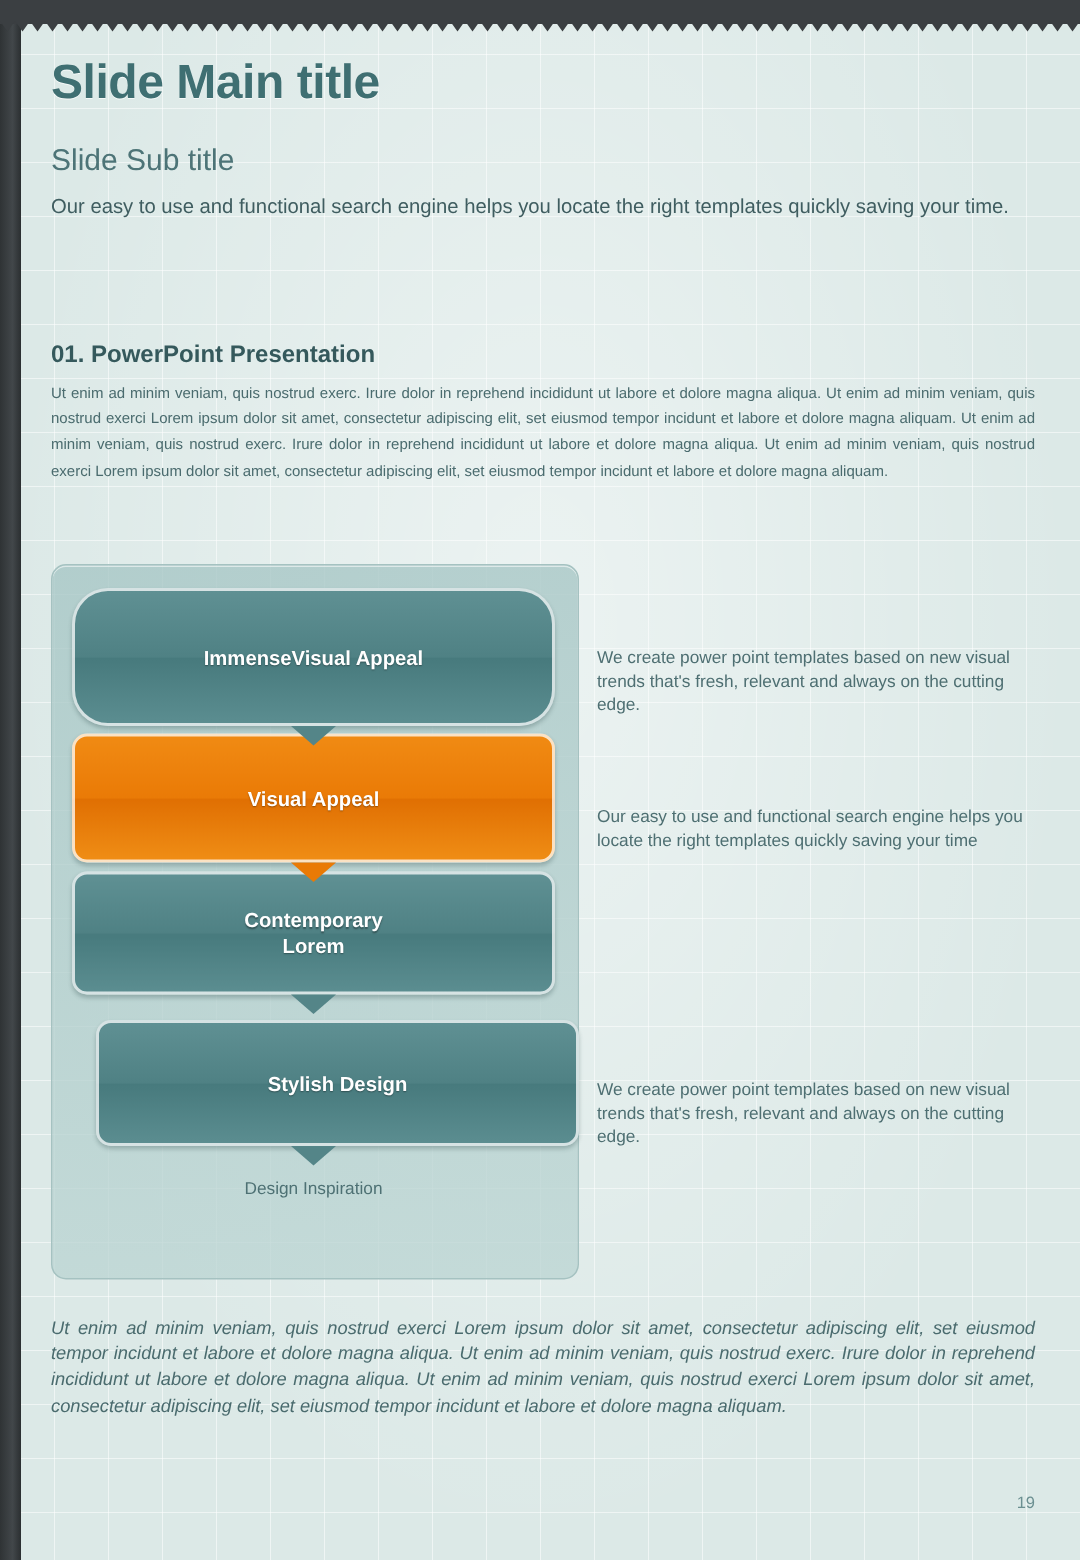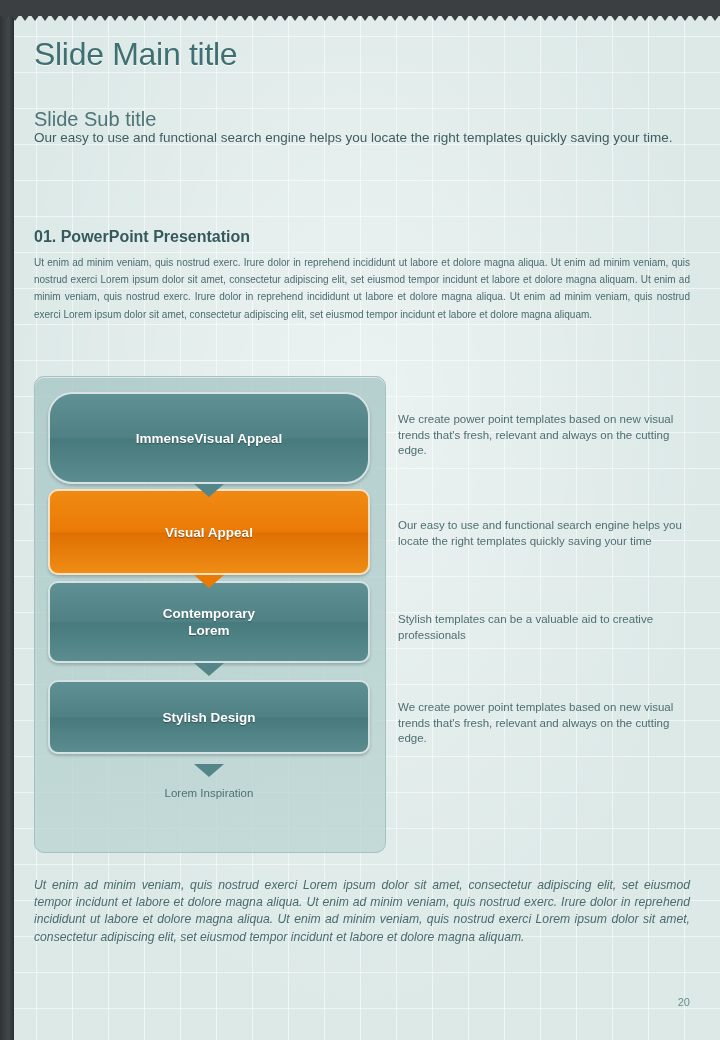--- a/index.html
+++ b/index.html
@@ -67,28 +67,28 @@
     left: 0; top: 0;
     width: 720px;
     height: 1040px;
     z-index: 3;
   }
 
   .main-title {
     position: absolute;
     left: 34px; top: 36px;
     font-size: 32px;
-    font-weight: normal;
+    font-weight: bold;
     color: #3f6f72;
     letter-spacing: -0.3px;
     text-shadow: 0 1px 0 rgba(255,255,255,0.7);
   }
   .sub-title {
     position: absolute;
-    left: 34px; top: 108px;
+    left: 34px; top: 96px;
     font-size: 20px;
     color: #4d7477;
     font-weight: normal;
   }
   .intro {
     position: absolute;
     left: 34px; top: 127px;
     width: 655px;
     font-size: 13.5px;
     line-height: 21px;
@@ -181,20 +181,21 @@
   .arrow-down.teal { border-top: 13px solid #548588; }
   .arrow-down.orange { border-top: 13px solid #e97a05; }
 
   .note {
     position: absolute;
     left: 398px;
     width: 288px;
     font-size: 11.5px;
     line-height: 15.5px;
     color: #4e6f72;
+    margin-top: 20px;
   }
 
   .footer-block {
     position: absolute;
     left: 48px;
     top: 786px;
     width: 322px;
     text-align: center;
   }
   .footer-title {
@@ -248,30 +249,29 @@
   </div>
   <div class="note" style="top:518px;">Our easy to use and functional search engine helps you locate the right templates quickly saving your time</div>
 
   <div class="chev-wrap" style="top:581px;">
     <div class="chev teal" style="height:82px;flex-direction:column;">
       <span>Contemporary</span>
       <span>Lorem</span>
     </div>
     <div class="arrow-down teal" style="top:82px;"></div>
   </div>
-  <div class="note" style="top:612px;">Stylish templates can be a valuable aid to creative professionals</div>
 
   <div class="chev-wrap" style="top:680px;">
-    <div class="chev teal" style="height:74px;">
+    <div class="chev teal" style="height:84px;margin-left:16px;">
       <span>Stylish Design</span>
     </div>
     <div class="arrow-down teal" style="top:84px;"></div>
   </div>
   <div class="note" style="top:700px;">We create power point templates based on new visual trends that's fresh, relevant and always on the cutting edge.</div>
 
   <div class="footer-block">
-    <div class="footer-sub">Lorem Inspiration</div>
+    <div class="footer-sub">Design Inspiration</div>
   </div>
 
   <div class="body-text-2">Ut enim ad minim veniam, quis nostrud exerci  Lorem ipsum dolor sit amet, consectetur adipiscing elit, set eiusmod tempor incidunt et labore et dolore magna aliqua. Ut enim ad minim veniam, quis nostrud exerc. Irure dolor in reprehend incididunt ut labore et dolore magna aliqua. Ut enim ad minim veniam, quis nostrud exerci  Lorem ipsum dolor sit amet, consectetur adipiscing elit, set eiusmod tempor incidunt et labore et dolore magna aliquam.</div>
 
-  <div class="page-number">20</div>
+  <div class="page-number">19</div>
 </div>
 
 </body></html>

